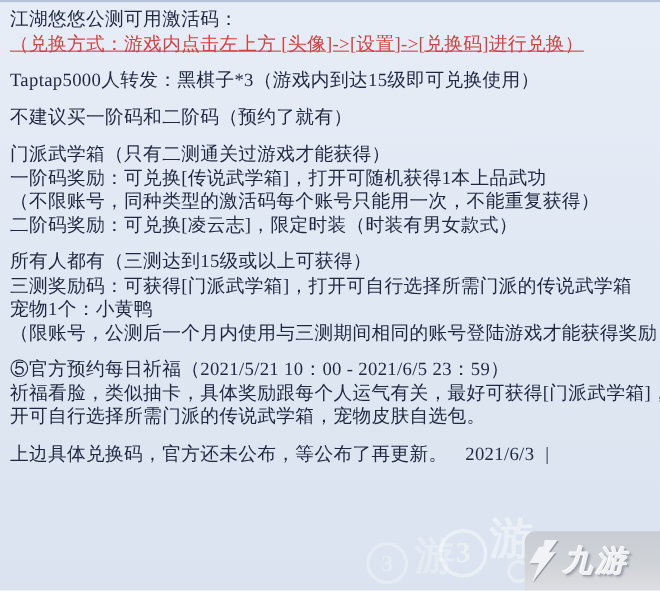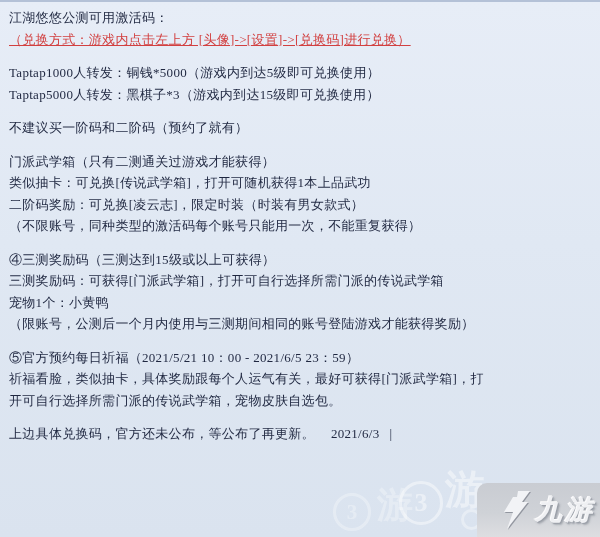--- a/index.html
+++ b/index.html
@@ -5,21 +5,21 @@
   html,body{margin:0;padding:0;}
   .page{
     position:relative;width:600px;height:537px;overflow:hidden;box-sizing:border-box;
     background:linear-gradient(180deg,#e7edf7 0%,#e0e8f3 45%,#dae3ef 100%);
     border-top:2px solid #b4c1d7;
     font-family:"Liberation Serif","DejaVu Serif",serif;
   }
   .content{position:absolute;left:9px;top:5px;right:0;z-index:1;}
   .paragraph{margin:0 0 12px 0;}
   .line{
-    white-space:nowrap;font-size:13px;line-height:21.5px;
+    white-space:nowrap;font-size:17px;line-height:21.5px;
     color:#1f2740;letter-spacing:0.3px;
   }
   .line.red{color:#d24040;text-decoration:underline;}
   .footer-date{margin-left:16px;}
   .footer-clip{margin-left:10px;}
   
   .stamp{
     position:absolute;z-index:2;color:#ffffff;pointer-events:none;
     font-family:"Liberation Serif","DejaVu Serif",serif;font-weight:bold;
   }
@@ -30,21 +30,21 @@
   #stamp1{left:333px;top:491px;width:32px;height:32px;font-size:21px;opacity:.30;}
   #stamp2{left:377px;top:485px;font-size:36px;line-height:36px;opacity:.30;}
   #stamp3{left:399px;top:479px;width:38px;height:38px;font-size:26px;opacity:.45;}
   #stamp4{left:445px;top:468px;font-size:40px;line-height:40px;opacity:.45;}
   #stamp5{left:461px;top:507px;width:15px;height:15px;font-size:9px;opacity:.35;}
   
   .logo-box{
     position:absolute;left:477px;top:481px;right:0;bottom:0;z-index:3;
     background:linear-gradient(180deg,#c9ccd2 0%,#cfd2d7 55%,#dddee1 100%);
     border-top-left-radius:10px;
-    display:flex;align-items:center;padding-left:25px;box-sizing:border-box;
+    display:flex;align-items:center;padding-left:2px;box-sizing:border-box;
   }
   .logo-icon{display:block;filter:drop-shadow(1px 1px 0 rgba(125,130,140,.75));}
   .logo-text{
     font-size:27px;font-weight:bold;font-style:italic;
     color:#eff0f3;letter-spacing:3px;margin-left:5px;
     font-family:"Liberation Sans","DejaVu Sans",sans-serif;
     text-shadow:-1px -1px 0 #fbfbfc,1px 1px 1px #989da6,2px 2px 2px rgba(120,125,135,.5);
   }
 </style>
 </head>
@@ -52,34 +52,33 @@
 
 <div class="page">
 
   <div class="content">
     <div id="paragraphs">
         <div class="paragraph">
           <div class="line">江湖悠悠公测可用激活码：</div>
           <div class="line red">（兑换方式：游戏内点击左上方 [头像]-&gt;[设置]-&gt;[兑换码]进行兑换）</div>
         </div>
         <div class="paragraph">
-          <div class="line">Taptap1000人转发：铜钱*5000（游戏内到达5级即可兑换使用）</div>
           <div class="line">Taptap5000人转发：黑棋子*3（游戏内到达15级即可兑换使用）</div>
         </div>
         <div class="paragraph">
           <div class="line">不建议买一阶码和二阶码（预约了就有）</div>
         </div>
         <div class="paragraph">
           <div class="line">门派武学箱（只有二测通关过游戏才能获得）</div>
-          <div class="line">类似抽卡：可兑换[传说武学箱]，打开可随机获得1本上品武功</div>
+          <div class="line">一阶码奖励：可兑换[传说武学箱]，打开可随机获得1本上品武功</div>
+          <div class="line">（不限账号，同种类型的激活码每个账号只能用一次，不能重复获得）</div>
           <div class="line">二阶码奖励：可兑换[凌云志]，限定时装（时装有男女款式）</div>
-          <div class="line">（不限账号，同种类型的激活码每个账号只能用一次，不能重复获得）</div>
         </div>
         <div class="paragraph">
-          <div class="line">④三测奖励码（三测达到15级或以上可获得）</div>
+          <div class="line">所有人都有（三测达到15级或以上可获得）</div>
           <div class="line">三测奖励码：可获得[门派武学箱]，打开可自行选择所需门派的传说武学箱</div>
           <div class="line">宠物1个：小黄鸭</div>
           <div class="line">（限账号，公测后一个月内使用与三测期间相同的账号登陆游戏才能获得奖励）</div>
         </div>
         <div class="paragraph">
           <div class="line">⑤官方预约每日祈福（2021/5/21 10：00 - 2021/6/5 23：59）</div>
           <div class="line">祈福看脸，类似抽卡，具体奖励跟每个人运气有关，最好可获得[门派武学箱]，打</div>
           <div class="line">开可自行选择所需门派的传说武学箱，宠物皮肤自选包。</div>
         </div>
       </div>

